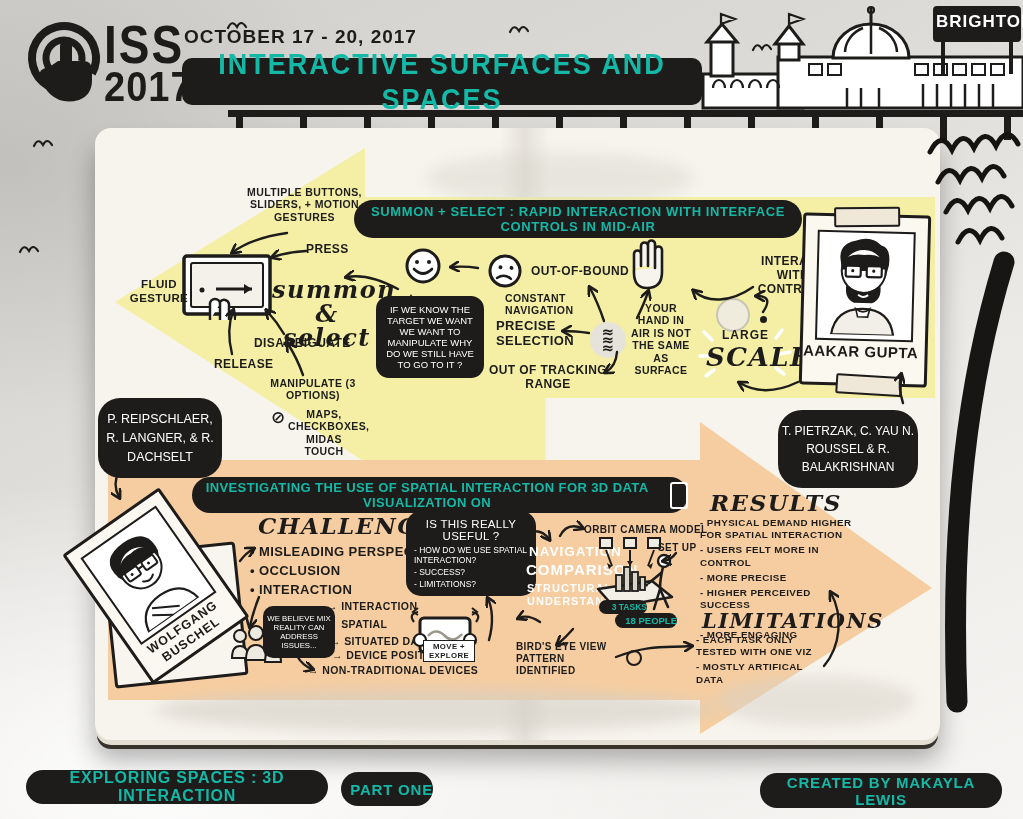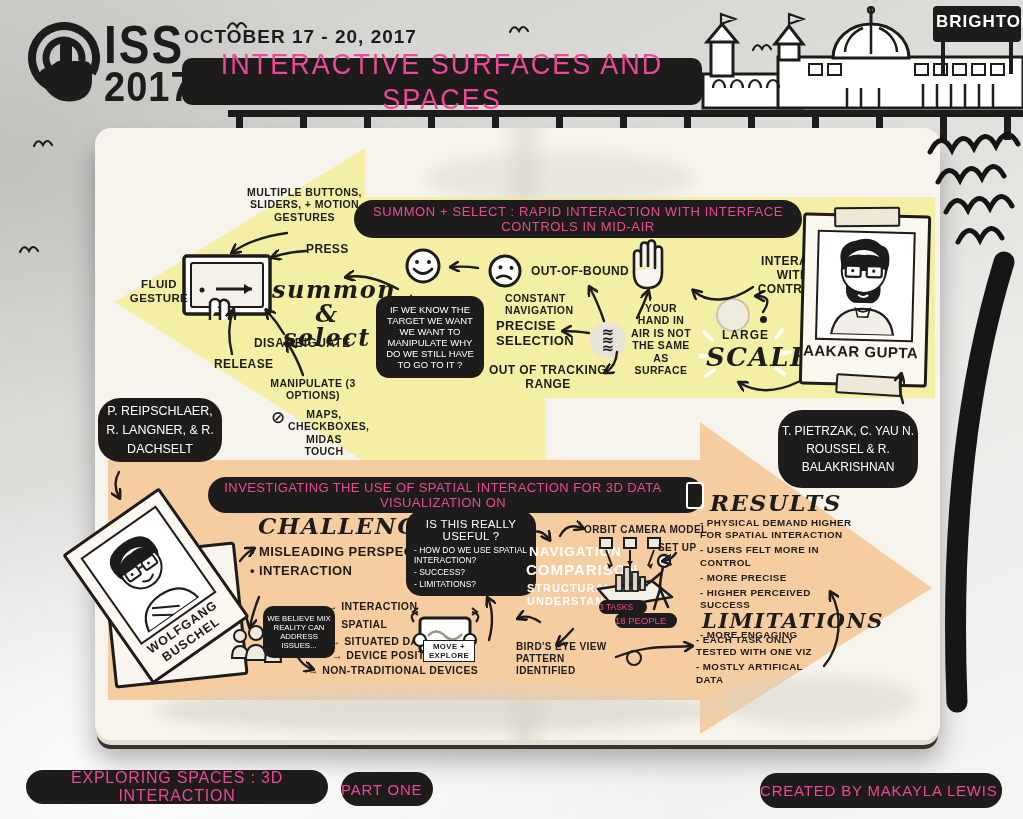--- a/index.html
+++ b/index.html
@@ -5,21 +5,21 @@
   html,body{margin:0;padding:0;}
   #page{position:relative;width:1023px;height:819px;overflow:hidden;
     font-family:"Liberation Sans",sans-serif;
     background:
       radial-gradient(900px 500px at 15% 95%, rgba(255,255,255,.9), rgba(255,255,255,0) 60%),
       radial-gradient(700px 420px at 0% 20%, rgba(170,168,164,.45), rgba(170,168,164,0) 60%),
       linear-gradient(155deg,#d2d0cd 0%,#dddbd8 35%,#eceae7 62%,#f6f5f3 100%);}
   .abs{position:absolute;}
   .hw{font-weight:bold;color:var(--ink,#1d1c1a);line-height:1.18;letter-spacing:.4px;}
   .ctr{text-align:center;}
-  .pill{background:var(--ink,#1d1c1a);color:#ec4899;display:flex;align-items:center;justify-content:flex-start;text-align:center;font-weight:normal;}
+  .pill{background:var(--ink,#1d1c1a);color:#14b8a6;display:flex;align-items:center;justify-content:flex-end;text-align:center;font-weight:bold;}
   .bubble{background:var(--ink,#1d1c1a);color:#fff;font-weight:normal;border-radius:13px;}
   .fancy{font-family:"DejaVu Serif",serif;font-style:italic;font-weight:bold;color:var(--ink,#1d1c1a);letter-spacing:1.5px;}
   .white-paint{color:#fff;font-weight:bold;letter-spacing:1px;}
   .dash::before{content:"- ";}
   .arr::before{content:"\2192  ";}
   .smudge{position:absolute;border-radius:50%;filter:blur(7px);}
   svg{display:block;}
   .tape{position:absolute;background:#efe8d8;border:2px solid var(--ink,#1d1c1a);border-radius:2px;}
 </style>
 </head>
@@ -187,28 +187,28 @@
         <path d="M40,62 q5,4 10,0" stroke="#fff" stroke-width="2" fill="none"></path>
         <path d="M14,102 q4,-26 31,-26 q27,0 31,26 z" fill="#f1efe8" stroke="#1d1c1a" stroke-width="2.2"></path>
         <path d="M38,76 q7,6 14,0 l-2,8 l-10,0 z" fill="#fff" stroke="#1d1c1a" stroke-width="1.6"></path>
       </svg>
     </div>
     <div class="abs hw ctr" style="left:0px;top:126px;width:116px;font-size:15px;letter-spacing:.5px">AAKAR GUPTA</div>
     <div class="tape" style="left:28px;top:-10px;width:62px;height:16px;transform:rotate(-2deg)"></div>
     <div class="tape" style="left:34px;top:158px;width:62px;height:16px;transform:rotate(2deg)"></div>
   </div>
 
-  <div class="abs bubble ctr" style="left:98px;top:398px;width:112px;padding:4px 6px;border-radius:22px;font-size:12.5px;line-height:1.5">
+  <div class="abs bubble ctr" style="left:98px;top:398px;width:112px;padding:12px 6px;border-radius:22px;font-size:12.5px;line-height:1.5">
     <span>P. REIPSCHLAER, R. LANGNER, &amp; R. DACHSELT</span>
   </div>
   <div class="abs bubble ctr" style="left:778px;top:410px;width:140px;padding:12px 0;border-radius:24px;font-size:12px;line-height:1.5">
     <span>T. PIETRZAK, C. YAU N. ROUSSEL &amp; R. BALAKRISHNAN</span>
   </div>
 
-  <div class="abs pill" style="left:208px;top:477px;width:496px;height:36px;border-radius:18px;gap:8px">
+  <div class="abs pill" style="left:192px;top:477px;width:496px;height:36px;border-radius:18px;gap:8px">
     <span style="font-size:13px;letter-spacing:.4px">INVESTIGATING THE USE OF SPATIAL INTERACTION FOR 3D DATA VISUALIZATION ON</span>
     <span style="width:17px;height:23px;border:2.5px solid #fff;border-radius:3px;display:inline-block"></span>
   </div>
 
   <div class="abs" style="left:100px;top:498px;width:170px;height:210px">
     <div class="abs" style="left:8px;top:50px;width:128px;height:128px;background:#f8f5ee;border:3px solid var(--ink,#1d1c1a);border-radius:4px;transform:rotate(-6deg)"></div>
     <div class="abs" style="left:6px;top:6px;width:112px;height:152px;background:#fbf8f1;border:3px solid var(--ink,#1d1c1a);border-radius:3px;transform:rotate(-35deg);transform-origin:50% 60%">
       <div class="abs" style="left:10px;top:10px;width:88px;height:102px;background:#fff;border:2.5px solid var(--ink,#1d1c1a)">
         <svg width="84" height="98" viewBox="0 0 84 98">
           <path d="M18,36 q-6,-26 24,-26 q28,0 24,26 l-4,8 l-40,0 z" fill="#1d1c1a"></path>
@@ -224,20 +224,21 @@
           <path d="M28,80 l24,14 M24,86 l18,12" stroke="#1d1c1a" stroke-width="2"></path>
         </svg>
       </div>
       <div class="abs hw ctr" style="left:0;top:118px;width:108px;font-size:12.5px;letter-spacing:1px">WOLFGANG BUSCHEL</div>
     </div>
   </div>
 
   <div class="abs fancy" style="left:258px;top:512px;font-size:23px">CHALLENGES</div>
   <div class="abs hw" style="left:250px;top:543px;font-size:13px;line-height:1.45">
     <div><span>•</span> <span>MISLEADING PERSPECTIVE</span></div>
+    <div><span>•</span> <span>OCCLUSION</span></div>
     <div><span>•</span> <span>INTERACTION</span></div>
   </div>
 
   <div class="abs bubble" style="left:406px;top:511px;width:114px;padding:7px 8px;border-radius:15px">
     <div class="ctr" style="font-size:11.5px;letter-spacing:.3px">IS THIS REALLY USEFUL ?</div>
     <div class="dash" style="font-size:8.5px;margin-top:3px">HOW DO WE USE SPATIAL INTERACTION?</div>
     <div class="dash" style="font-size:8.5px;margin-top:2px">SUCCESS?</div>
     <div class="dash" style="font-size:8.5px;margin-top:2px">LIMITATIONS?</div>
   </div>
 

